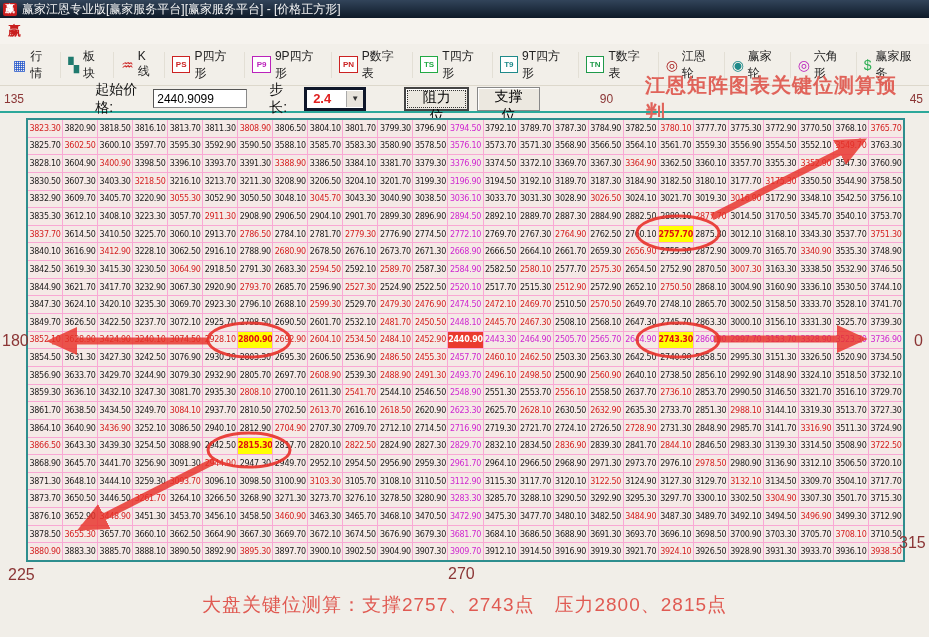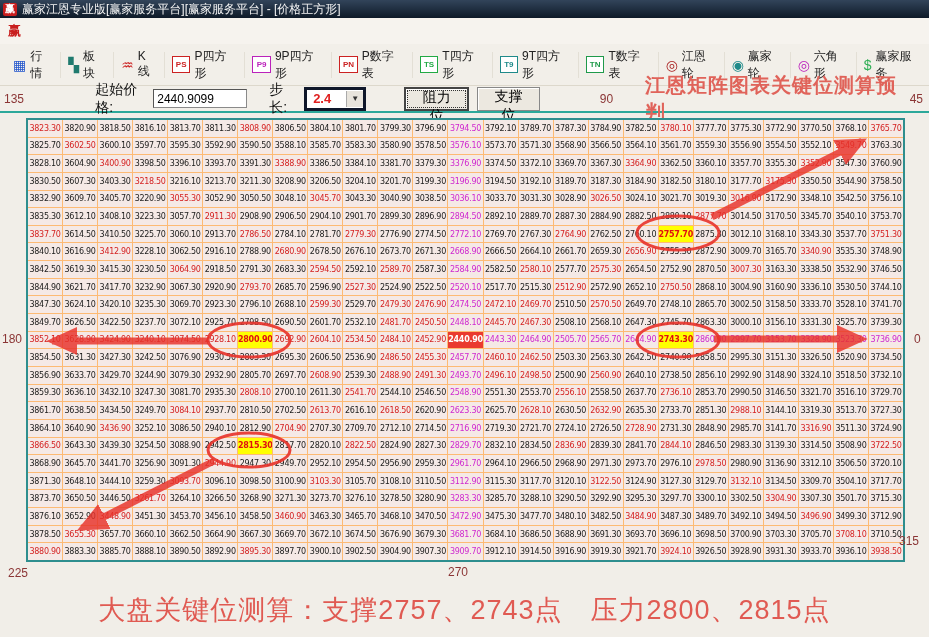--- a/index.html
+++ b/index.html
@@ -28,36 +28,36 @@
   .combo{width:58px;height:18px;border:3px solid #0f172a;background:#fff;display:flex;align-items:center;}
   .combo .val{flex:1;color:#e02020;font-weight:bold;font-size:13px;padding-left:6px;}
   .combo .dd{width:16px;height:16px;background:#e8e4dc;border-left:1px solid #aaa;font-size:8px;
     display:flex;align-items:center;justify-content:center;color:#333;}
   .cbtn{height:24px;padding:0 10px;background:#ece8e0;border:1px solid #888;box-shadow:1px 1px 0 #fff inset;
     font-size:14px;margin-left:8px;font-family:"Liberation Sans",sans-serif;}
   .cbtn.focused{outline:1px dotted #333;outline-offset:-4px;border:2px solid #444;}
   .headline{color:#e0635a;font-size:20px;font-weight:bold;letter-spacing:1px;}
   .gridbox{position:absolute;left:26px;top:118px;width:879px;height:444px;
     display:grid;grid-template-columns:repeat(25,1fr);grid-template-rows:repeat(25,1fr);
-    background:#fdba74;border:2px solid #2e8e8e;gap:1px;box-sizing:border-box;}
+    background:#f9a8d4;border:2px solid #2e8e8e;gap:1px;box-sizing:border-box;}
   .cell{background:#f5e9e6;color:#1a1a1a;font-size:8px;letter-spacing:-0.3px;
     display:flex;align-items:center;justify-content:center;overflow:hidden;white-space:nowrap;
     font-family:"DejaVu Sans",sans-serif;}
   .cell.red{color:#d42222;}
   .cell.magenta{color:#cf28cf;}
   .cell.key{background:#ffff00;color:#e01010;font-weight:bold;}
   .cell.center{background:#ea3a2f;color:#fff;font-weight:bold;}
-  .sidelab{position:absolute;color:#8b3535;font-size:12px;}
+  .sidelab{position:absolute;color:#8b3535;font-size:16px;}
   .watermark{position:absolute;left:120px;top:250px;width:700px;color:#8ea8b8;opacity:0.16;
     font-size:60px;font-weight:bold;transform:rotate(-28deg);pointer-events:none;letter-spacing:6px;
     white-space:nowrap;}
   .watermark .sub{font-size:34px;letter-spacing:2px;}
   svg.overlay{position:absolute;left:0;top:0;width:929px;height:637px;pointer-events:none;}
   .annotation{position:absolute;left:0;top:592px;width:929px;text-align:center;
-    color:#e05a52;font-size:27px;letter-spacing:1px;}
+    color:#e05a52;font-size:19px;letter-spacing:1px;}
 </style>
 </head>
 <body>
 
 <div class="titlebar">
   <span class="applogo">赢</span>
   <span>赢家江恩专业版[赢家服务平台][赢家服务平台] - [价格正方形]</span>
 </div>
 
 <div class="menubar">

